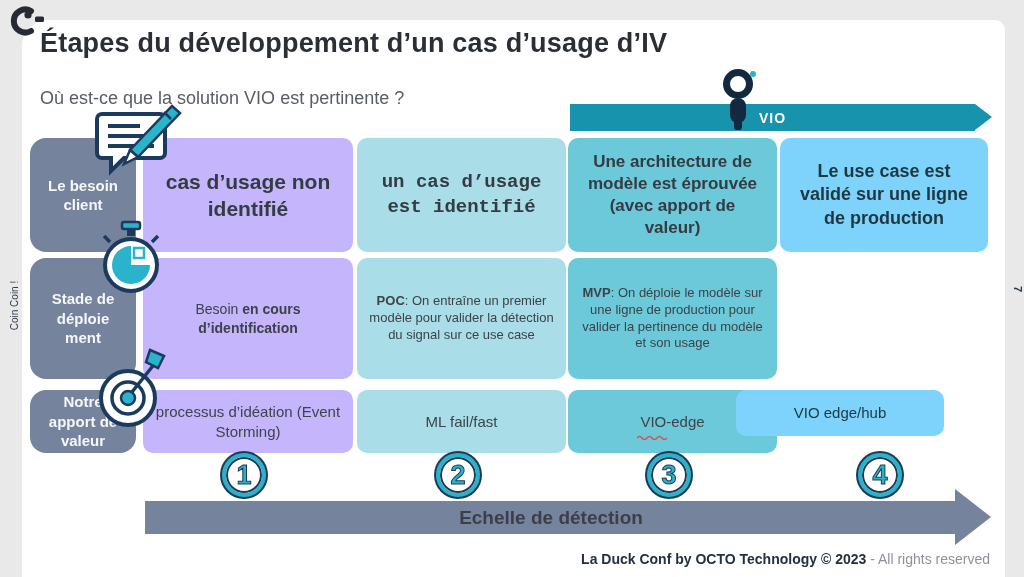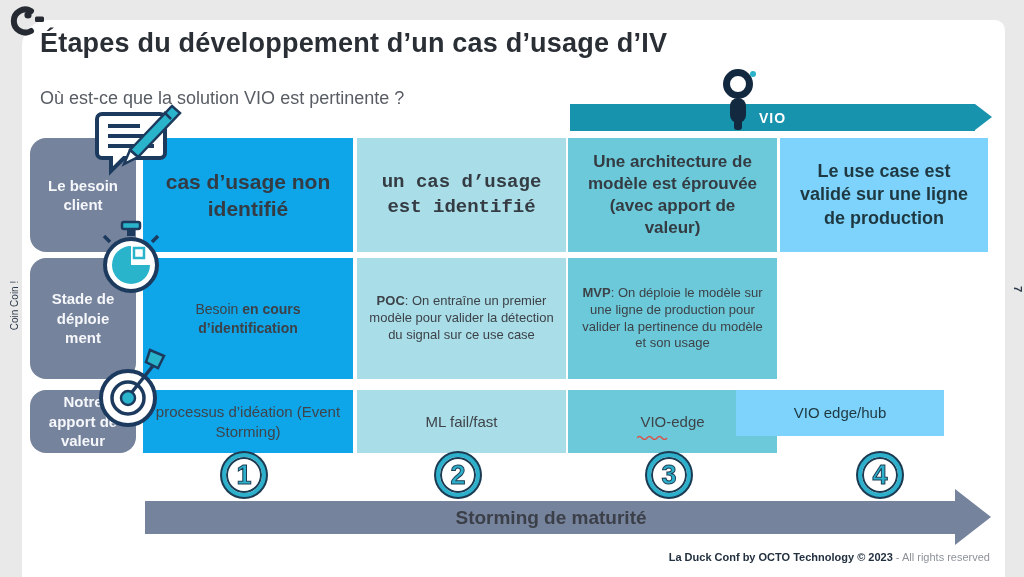--- a/index.html
+++ b/index.html
@@ -20,43 +20,43 @@
                     border-top:13.5px solid transparent; border-bottom:13.5px solid transparent;
                     border-left:17px solid #1793ad; }
   .vio-label { color:#ffffff; font-weight:800; font-size:14px; letter-spacing:1px; }
 
   .rowhead { position:absolute; left:30px; width:106px; background:#76839d; border-radius:16px;
              display:flex; align-items:center; justify-content:center; text-align:center;
              color:#f5f7fa; font-weight:700; font-size:15px; line-height:1.3; white-space:pre-line;
              z-index:1; padding:4px; }
 
   .cell { position:absolute; display:flex; align-items:center; justify-content:center;
-          text-align:center; padding:8px 12px; line-height:1.3; }
-  .bg1 { background:#0ea5e9; } .bg2 { background:#a9dde8; }
+          text-align:center; padding:8px 12px; line-height:1.3;border-radius:10px; }
+  .bg1 { background:#c4b5fd; } .bg2 { background:#a9dde8; }
   .bg3 { background:#6bc9d9; } .bg4 { background:#7dd3fc; }
   .r1 { font-weight:800; color:#343b42; white-space:pre-line; }
   .r2 { font-size:13px; color:#3d4248; }
   .r3 { font-size:15px; color:#3f444a; position:absolute; }
   .r2 b { font-weight:700; }
 
   .badge { position:absolute; top:453px; width:44px; height:44px; border-radius:50%;
            background:#ffffff; border:4px solid #2cb0cb;
            box-shadow:0 0 0 2px #1c3b52, inset 0 0 0 2px #1c3b52;
            display:flex; align-items:center; justify-content:center;
            font-size:27px; font-weight:800; color:#2cb0cb;
            -webkit-text-stroke:1px #1c3b52; z-index:2; }
 
   .arrow-body { position:absolute; left:145px; top:501px; width:812px; height:33px;
                 background:#76839d; display:flex; align-items:center; justify-content:center; }
   .arrow-head { position:absolute; left:955px; top:489px; width:0; height:0;
                 border-top:28px solid transparent; border-bottom:28px solid transparent;
                 border-left:36px solid #76839d; }
   .arrow-label { font-size:19px; font-weight:800; color:#3b3f48; }
 
-  .footer { position:absolute; right:34px; top:551px; font-size:11px;margin-left:48px; }
+  .footer { position:absolute; right:34px; top:551px; font-size:14px;margin-left:48px; }
   .footer .fb { font-weight:700; color:#22303f; }
   .footer .fl { color:#8d9299; font-weight:400; }
 
   .side-left { position:absolute; left:-16px; top:300px; width:60px; text-align:center;
                transform:rotate(-90deg); font-size:10px; color:#2e3b4c; }
   .page-num { position:absolute; right:3px; top:283px; transform:rotate(90deg);
               font-size:11px; font-weight:700; color:#2d3a4a; }
 
   .icon-abs { position:absolute; z-index:2; }
   .squiggle { position:absolute; left:calc(50% - 36px); bottom:13px; }
@@ -123,21 +123,21 @@
     </svg>
   </div>
   <div class="cell bg4 r3" style="left:736px; top:390px; width:208px; height:46px; color:#1e3740;">VIO edge/hub</div>
 
   <div class="badge" style="left:222px;">1</div>
   <div class="badge" style="left:436px;">2</div>
   <div class="badge" style="left:647px;">3</div>
   <div class="badge" style="left:858px;">4</div>
 
   <div class="arrow-body">
-    <span class="arrow-label">Storming de maturité</span>
+    <span class="arrow-label">Echelle de détection</span>
   </div>
   <div class="arrow-head"></div>
 
   <svg class="icon-abs" style="left:94px; top:98px;" width="90" height="80" viewBox="0 0 90 80">
     <path d="M8 16 h58 a5 5 0 0 1 5 5 v34 a5 5 0 0 1 -5 5 h-36 l-13 13 v-13 h-9 a5 5 0 0 1 -5 -5 v-34 a5 5 0 0 1 5 -5 z" fill="#ffffff" stroke="#1c3a5e" stroke-width="4"></path>
     <line x1="14" y1="28" x2="46" y2="28" stroke="#1c3a5e" stroke-width="4"></line>
     <line x1="14" y1="38" x2="60" y2="38" stroke="#1c3a5e" stroke-width="4"></line>
     <line x1="14" y1="48" x2="60" y2="48" stroke="#1c3a5e" stroke-width="4"></line>
     <g>
       <polygon points="36,52 78,8 86,15 44,59" fill="#2ab4cc" stroke="#1c3a5e" stroke-width="2.5"></polygon>

